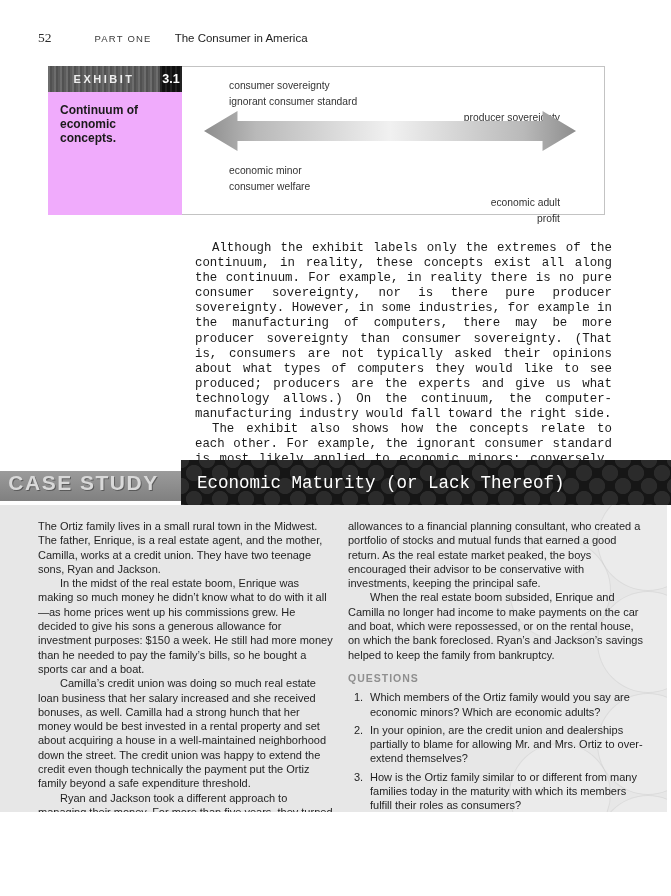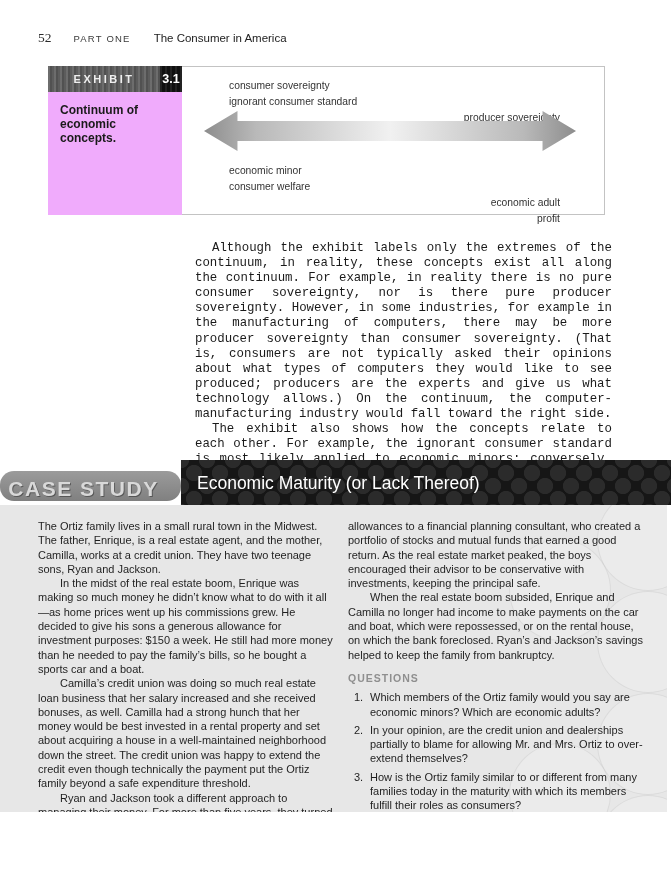--- a/index.html
+++ b/index.html
@@ -5,21 +5,21 @@
   * { margin:0; padding:0; box-sizing:border-box; }
   html,body { background:#fff; }
   .page {
     position:relative; width:671px; height:896px; background:#ffffff;
     font-family:"Liberation Sans", sans-serif; overflow:hidden;
   }
 
   
   .runhead { position:absolute; top:30px; left:38px; display:flex; align-items:baseline; color:#2b2b2b; }
   .runhead .pagenum { font-family:"Liberation Serif", serif; font-size:13.5px; }
-  .runhead .partlabel { margin-left:22px; font-size:9.5px; letter-spacing:1.2px; color:#3a3a3a; }
+  .runhead .partlabel { margin-left:43px; font-size:9.5px; letter-spacing:1.2px; color:#3a3a3a; }
   .runhead .parttitle { margin-left:23px; font-size:11.5px; color:#222; }
 
   
   .exhibit { position:absolute; left:36px; top:66px; width:569px; height:149px; }
   .ex-side { position:absolute; left:12px; top:0; width:134px; height:149px; background:#f0abfc; }
   .ex-banner { display:flex; height:26px; width:134px; }
   .ex-banner .ex-label {
     flex:1; background:#5c5c5c;
     background-image:repeating-linear-gradient(90deg, rgba(255,255,255,0.10) 0 2px, rgba(0,0,0,0.12) 2px 4px, transparent 4px 6px);
     color:#efefef; font-size:11px; font-weight:bold; letter-spacing:2.5px;
@@ -59,26 +59,26 @@
     position:absolute; left:181px; right:0; top:0; bottom:0;
     background-color:#161616;
     background-image:
       radial-gradient(circle, #2b2b2b 42%, transparent 46%),
       radial-gradient(circle, #2b2b2b 42%, transparent 46%);
     background-size:26px 26px, 26px 26px;
     background-position:0 0, 13px 13px;
   }
   .cs-title {
     position:absolute; left:197px; top:13px;
-    font-family:Liberation Sans, sans-serif; font-size:17.5px; color:#ffffff;text-align:right;
+    font-family:Liberation Mono, monospace; font-size:17.5px; color:#ffffff;text-align:right;
   }
   .cs-tab {
     position:absolute; left:0; top:11px; width:181px; height:30px;
     background:linear-gradient(#9b9b9b,#808080);
-    display:flex; align-items:flex-end; justify-content:center; padding-right:14px;border-radius:14px;
+    display:flex; align-items:flex-start; justify-content:center; padding-right:14px;
   }
   .cs-tab span {
     font-size:21px; font-weight:800; letter-spacing:1.5px; color:#d9d9d9;
     text-shadow:1px 1px 0 rgba(0,0,0,0.35);
   }
 
   
   .cs-content { position:absolute; left:0; top:505px; width:667px; height:307px; background:#e7e7e7; overflow:hidden; }
   .cs-circle { position:absolute; border-radius:50%; background:#ebebeb; box-shadow:0 0 0 1px rgba(0,0,0,0.05); }
   .cs-col { position:absolute; top:14px; width:296px; font-size:11px; line-height:14.3px; color:#1f1f1f; }

